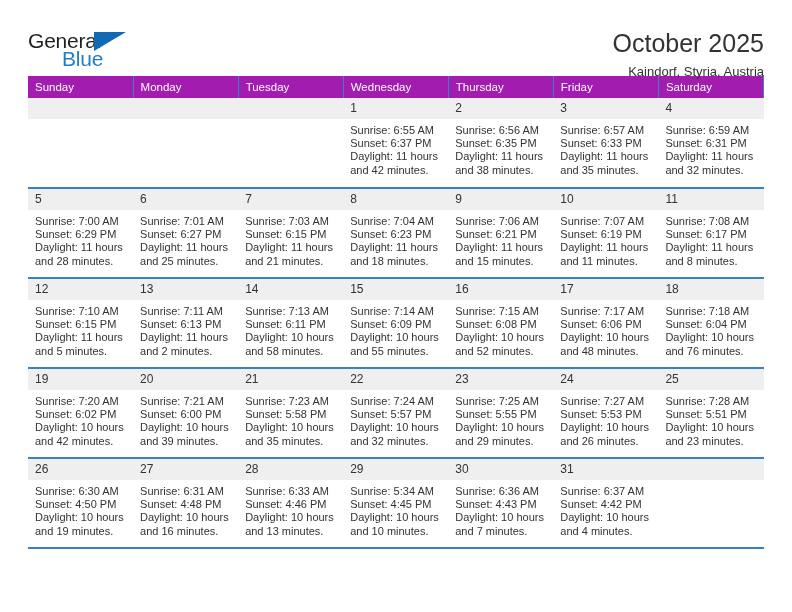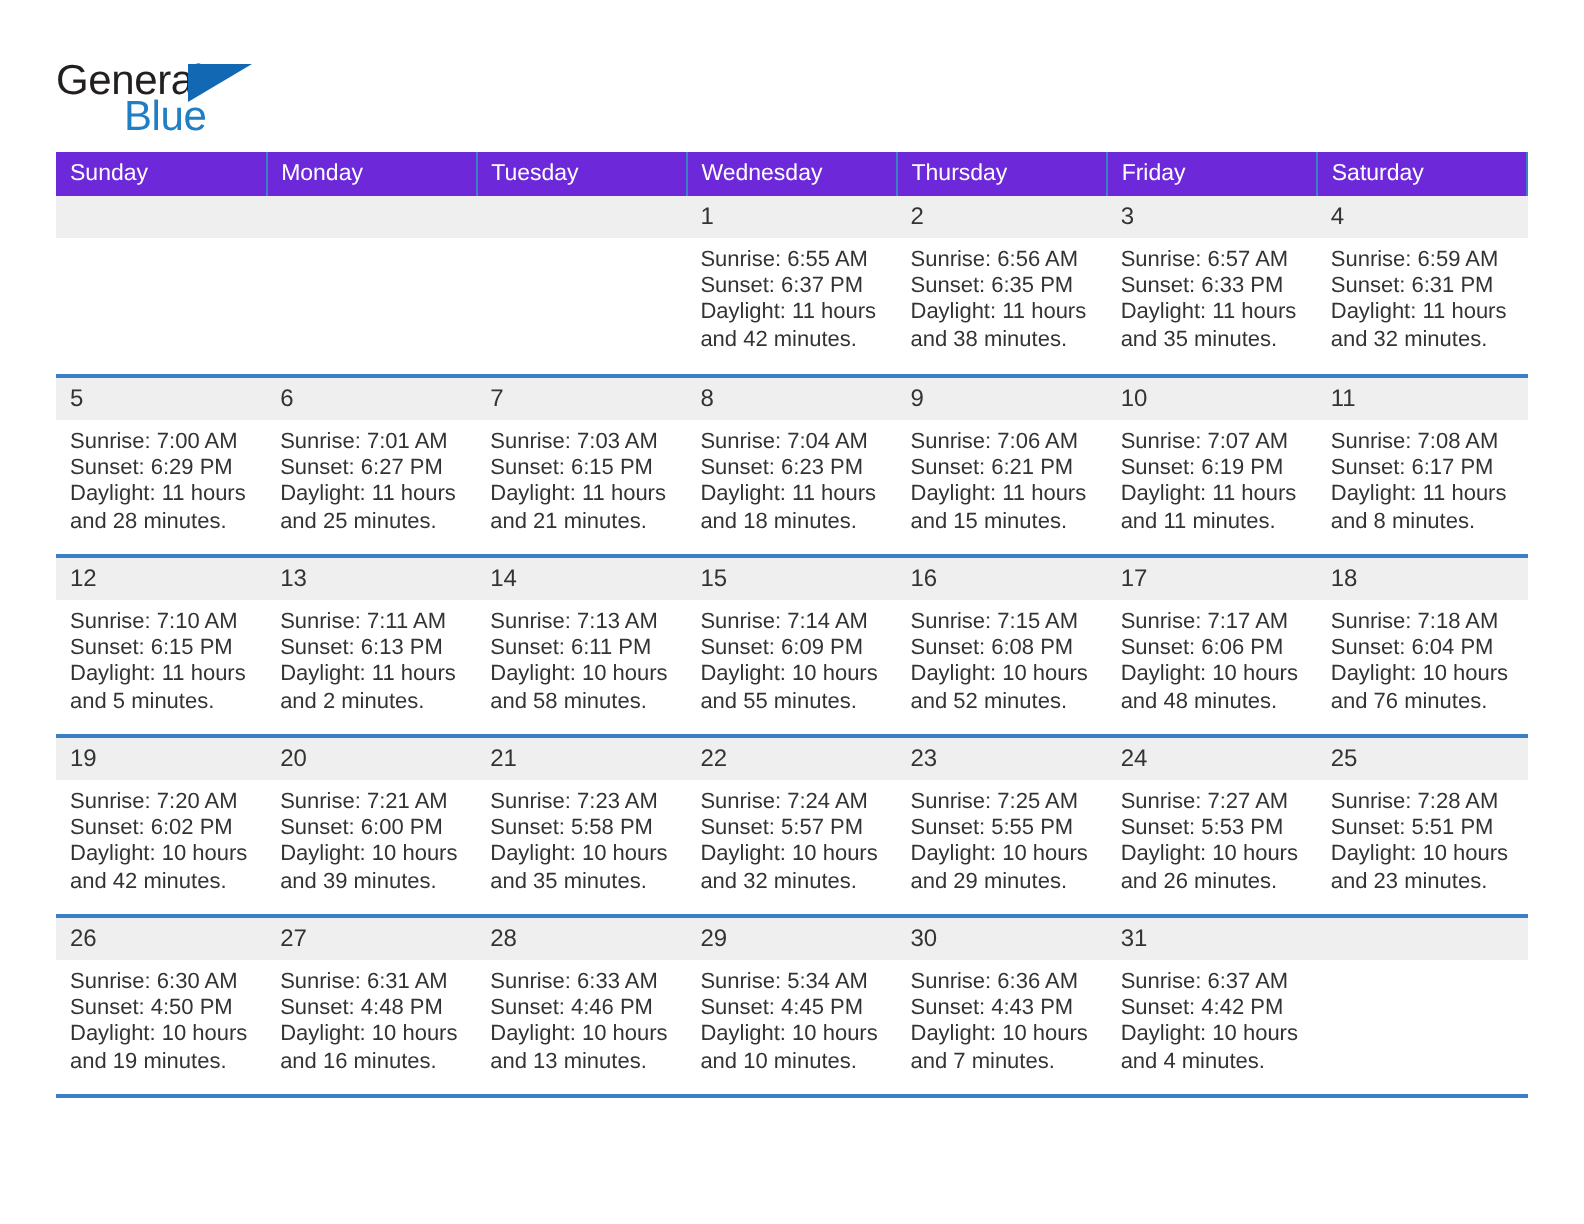--- a/index.html
+++ b/index.html
@@ -73,21 +73,21 @@
   }
 
   
   .calendar {
     margin: 0 28px;
     width: 736px;
     border-collapse: collapse;
     table-layout: fixed;
   }
   .calendar th {
-    background: #6d28d9;
+    background: #a21caf;
     color: #ffffff;
     font-size: 11.5px;
     font-weight: normal;
     text-align: left;
     padding: 5px 0 5px 7px;
     height: 22px;
     border-right: 1px solid #3b80c4;
   }
   .calendar tr.week {
     border-bottom: 2px solid #3b80c4;
@@ -123,20 +123,24 @@
 <div class="page">
 
   <div class="top">
 
     <div class="logo">
       <span class="logo-general">General</span>
       <span class="logo-tri"></span>
       <span class="logo-blue">Blue</span>
     </div>
 
+    <div class="titles">
+      <div class="month-title">October 2025</div>
+      <div class="location">Kaindorf, Styria, Austria</div>
+    </div>
 
   </div>
 
   <table class="calendar">
     <thead>
       <tr>
         <th>Sunday</th>
         <th>Monday</th>
         <th>Tuesday</th>
         <th>Wednesday</th>

